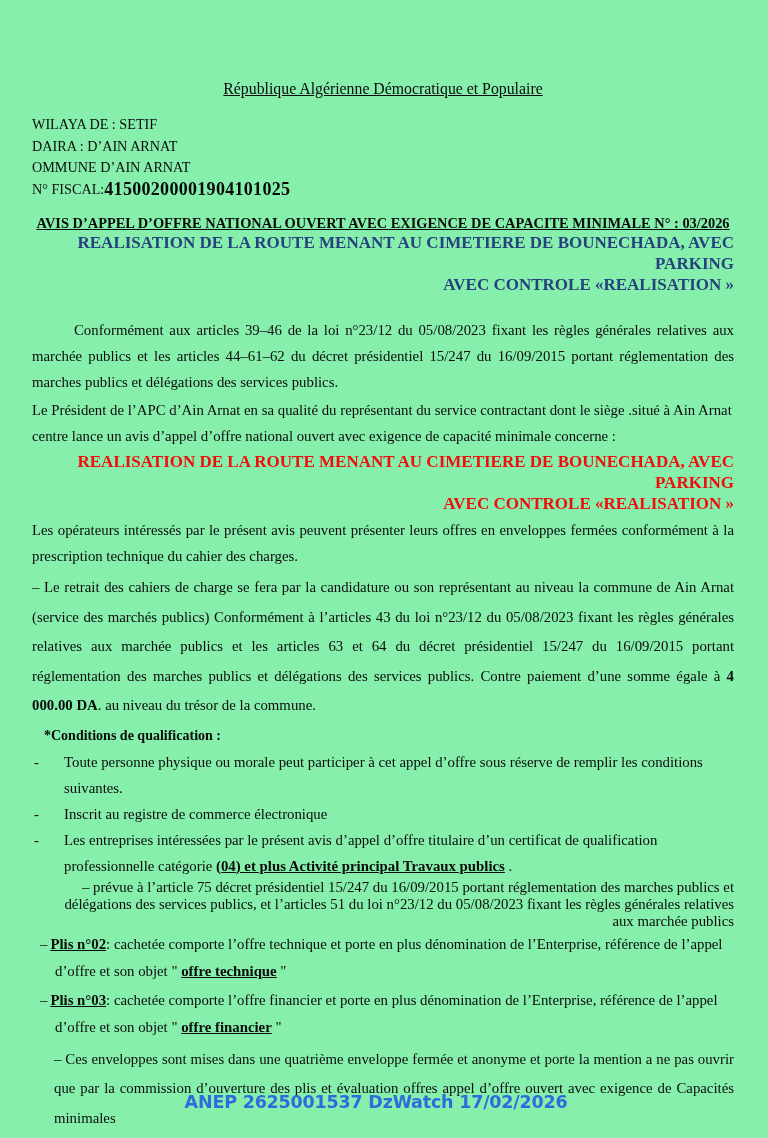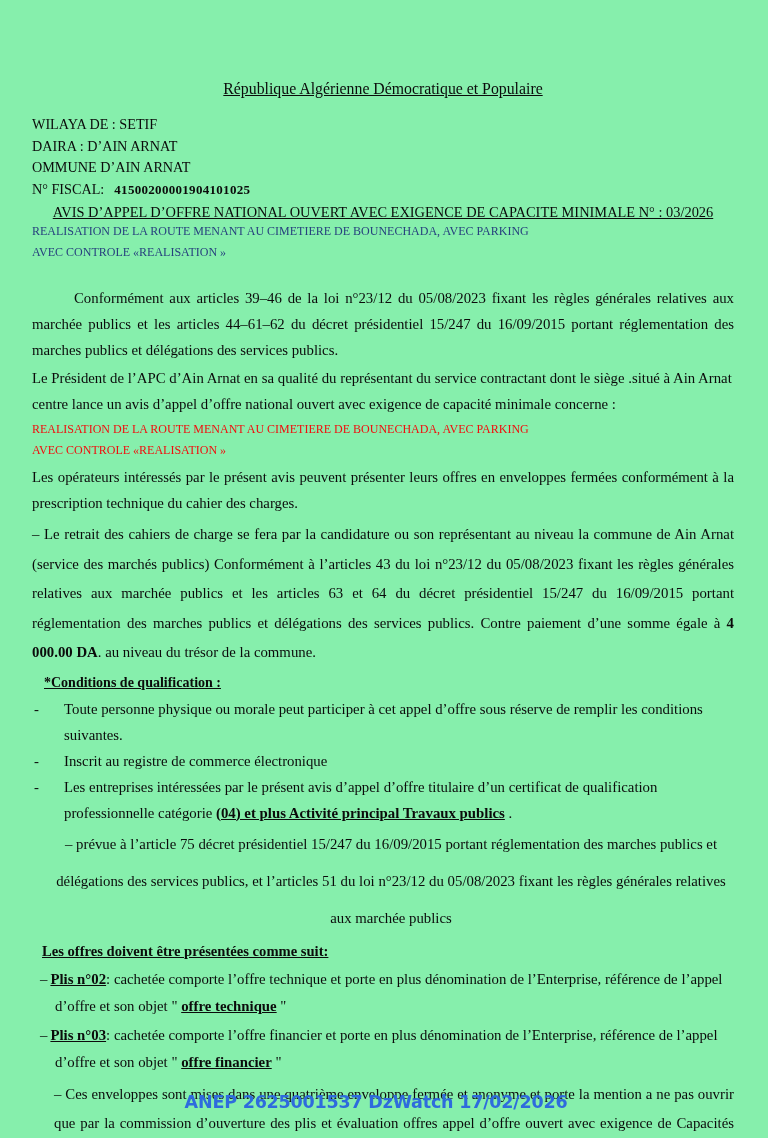--- a/index.html
+++ b/index.html
@@ -8,46 +8,46 @@
     overflow:hidden; font-family:"Liberation Serif","DejaVu Serif",serif;
     font-size:14.8px; color:#0b0b0b;
   }
   .content { padding:80px 34px 0 32px; }
 
   .doc-title { text-align:center; margin:0 0 16px 0; font-size:15.8px; font-weight:400; }
   .doc-title span { text-decoration:underline; }
 
   .header-block { line-height:21.5px; font-size:14.2px; }
   .fiscal-line { display:flex; align-items:flex-start; }
-  .fiscal-num { font-weight:700; font-size:13px; margin-left:10px; letter-spacing:0.3px; }
+  .fiscal-num { font-weight:700; font-size:18px; letter-spacing:0.3px; }
 
-  .notice-title { text-align:center; font-weight:400; font-size:14.4px; margin-top:4px; }
+  .notice-title { text-align:center; font-weight:700; font-size:14.4px; margin-top:15px; }
   .notice-title span { text-decoration:underline; }
 
-  .center-line { text-align:left; font-weight:400; font-size:12px; line-height:21px; }
+  .center-line { text-align:right; font-weight:700; font-size:17px; line-height:21px; }
   .blue { color:#27417e; }
   .red  { color:#f20d0d; }
 
   .para { margin:0; line-height:26px; text-align:justify; }
   .p1 { margin-top:22px; text-indent:42px; }
   .p2 { margin-top:2px; text-align:left; }
   .p3 { margin-top:3px; }
   .p4 { margin-top:4px; line-height:29.5px; }
 
   .bold { font-weight:700; }
   .bold-u { font-weight:700; text-decoration:underline; }
 
   .cond-heading { margin:2px 0 0 12px; font-weight:700; font-size:14px; line-height:26px; }
-  .cond-heading span { text-decoration:underline; }
+  .cond-heading span { }
 
   .bullet { display:flex; line-height:26px; }
   .bullet .dash-col { flex:0 0 30px; padding-left:2px; }
   .bullet .b-text { flex:1; }
 
-  .subpara { margin-left:16px; line-height:37px; text-align:center; }
+  .subpara { margin-left:16px; line-height:17px; text-align:right; }
 
   .offers-heading { margin:1px 0 0 10px; font-weight:700; font-size:14.6px; line-height:27px; }
   .offers-heading span { text-decoration:underline; }
 
   .plis { margin:1px 0 0 8px; padding-left:15px; text-indent:-15px; line-height:27.5px; text-align:left; }
   .plis .dash { margin-right:3px; }
 
   .envelope { margin:3px 0 0 8px; padding-left:14px; line-height:29.5px; text-align:justify; }
 
   .red-block { margin-top:2px; }
@@ -104,21 +104,20 @@
       <span class="dash-col">-</span>
       <span class="b-text">Inscrit au registre de commerce électronique</span>
     </div>
     <div class="bullet">
       <span class="dash-col">-</span>
       <span class="b-text"><span>Les entreprises  intéressées par le  présent avis d’appel d’offre titulaire d’un certificat de qualification professionnelle catégorie </span><span class="bold-u">(04) et  plus Activité principal Travaux publics</span><span> .</span></span>
     </div>
 
     <div class="subpara">– prévue à l’article 75 décret  présidentiel 15/247 du 16/09/2015  portant réglementation des marches publics et délégations des services publics, et l’articles 51 du loi n°23/12 du 05/08/2023 fixant les règles générales relatives aux marchée publics</div>
 
-    <div class="offers-heading"><span>Les offres doivent être présentées comme suit:</span></div>
 
 
     <p class="plis"><span class="dash">–</span><span class="bold-u">Plis n°02</span><span>: cachetée comporte l’offre technique  et porte en plus dénomination de l’Enterprise, référence de l’appel d’offre et son objet </span><span>" </span><span class="bold-u">offre technique</span><span> "</span></p>
 
     <p class="plis"><span class="dash">–</span><span class="bold-u">Plis n°03</span><span>: cachetée comporte l’offre financier  et porte en plus dénomination de l’Enterprise, référence de l’appel d’offre et son objet </span><span>" </span><span class="bold-u">offre financier</span><span> "</span></p>
 
     <p class="para envelope">– Ces enveloppes sont mises dans une quatrième  enveloppe fermée et anonyme et porte la mention  a ne pas ouvrir que par la commission d’ouverture des plis et évaluation offres appel d’offre ouvert avec exigence de  Capacités minimales</p>
 
   </div>
 

